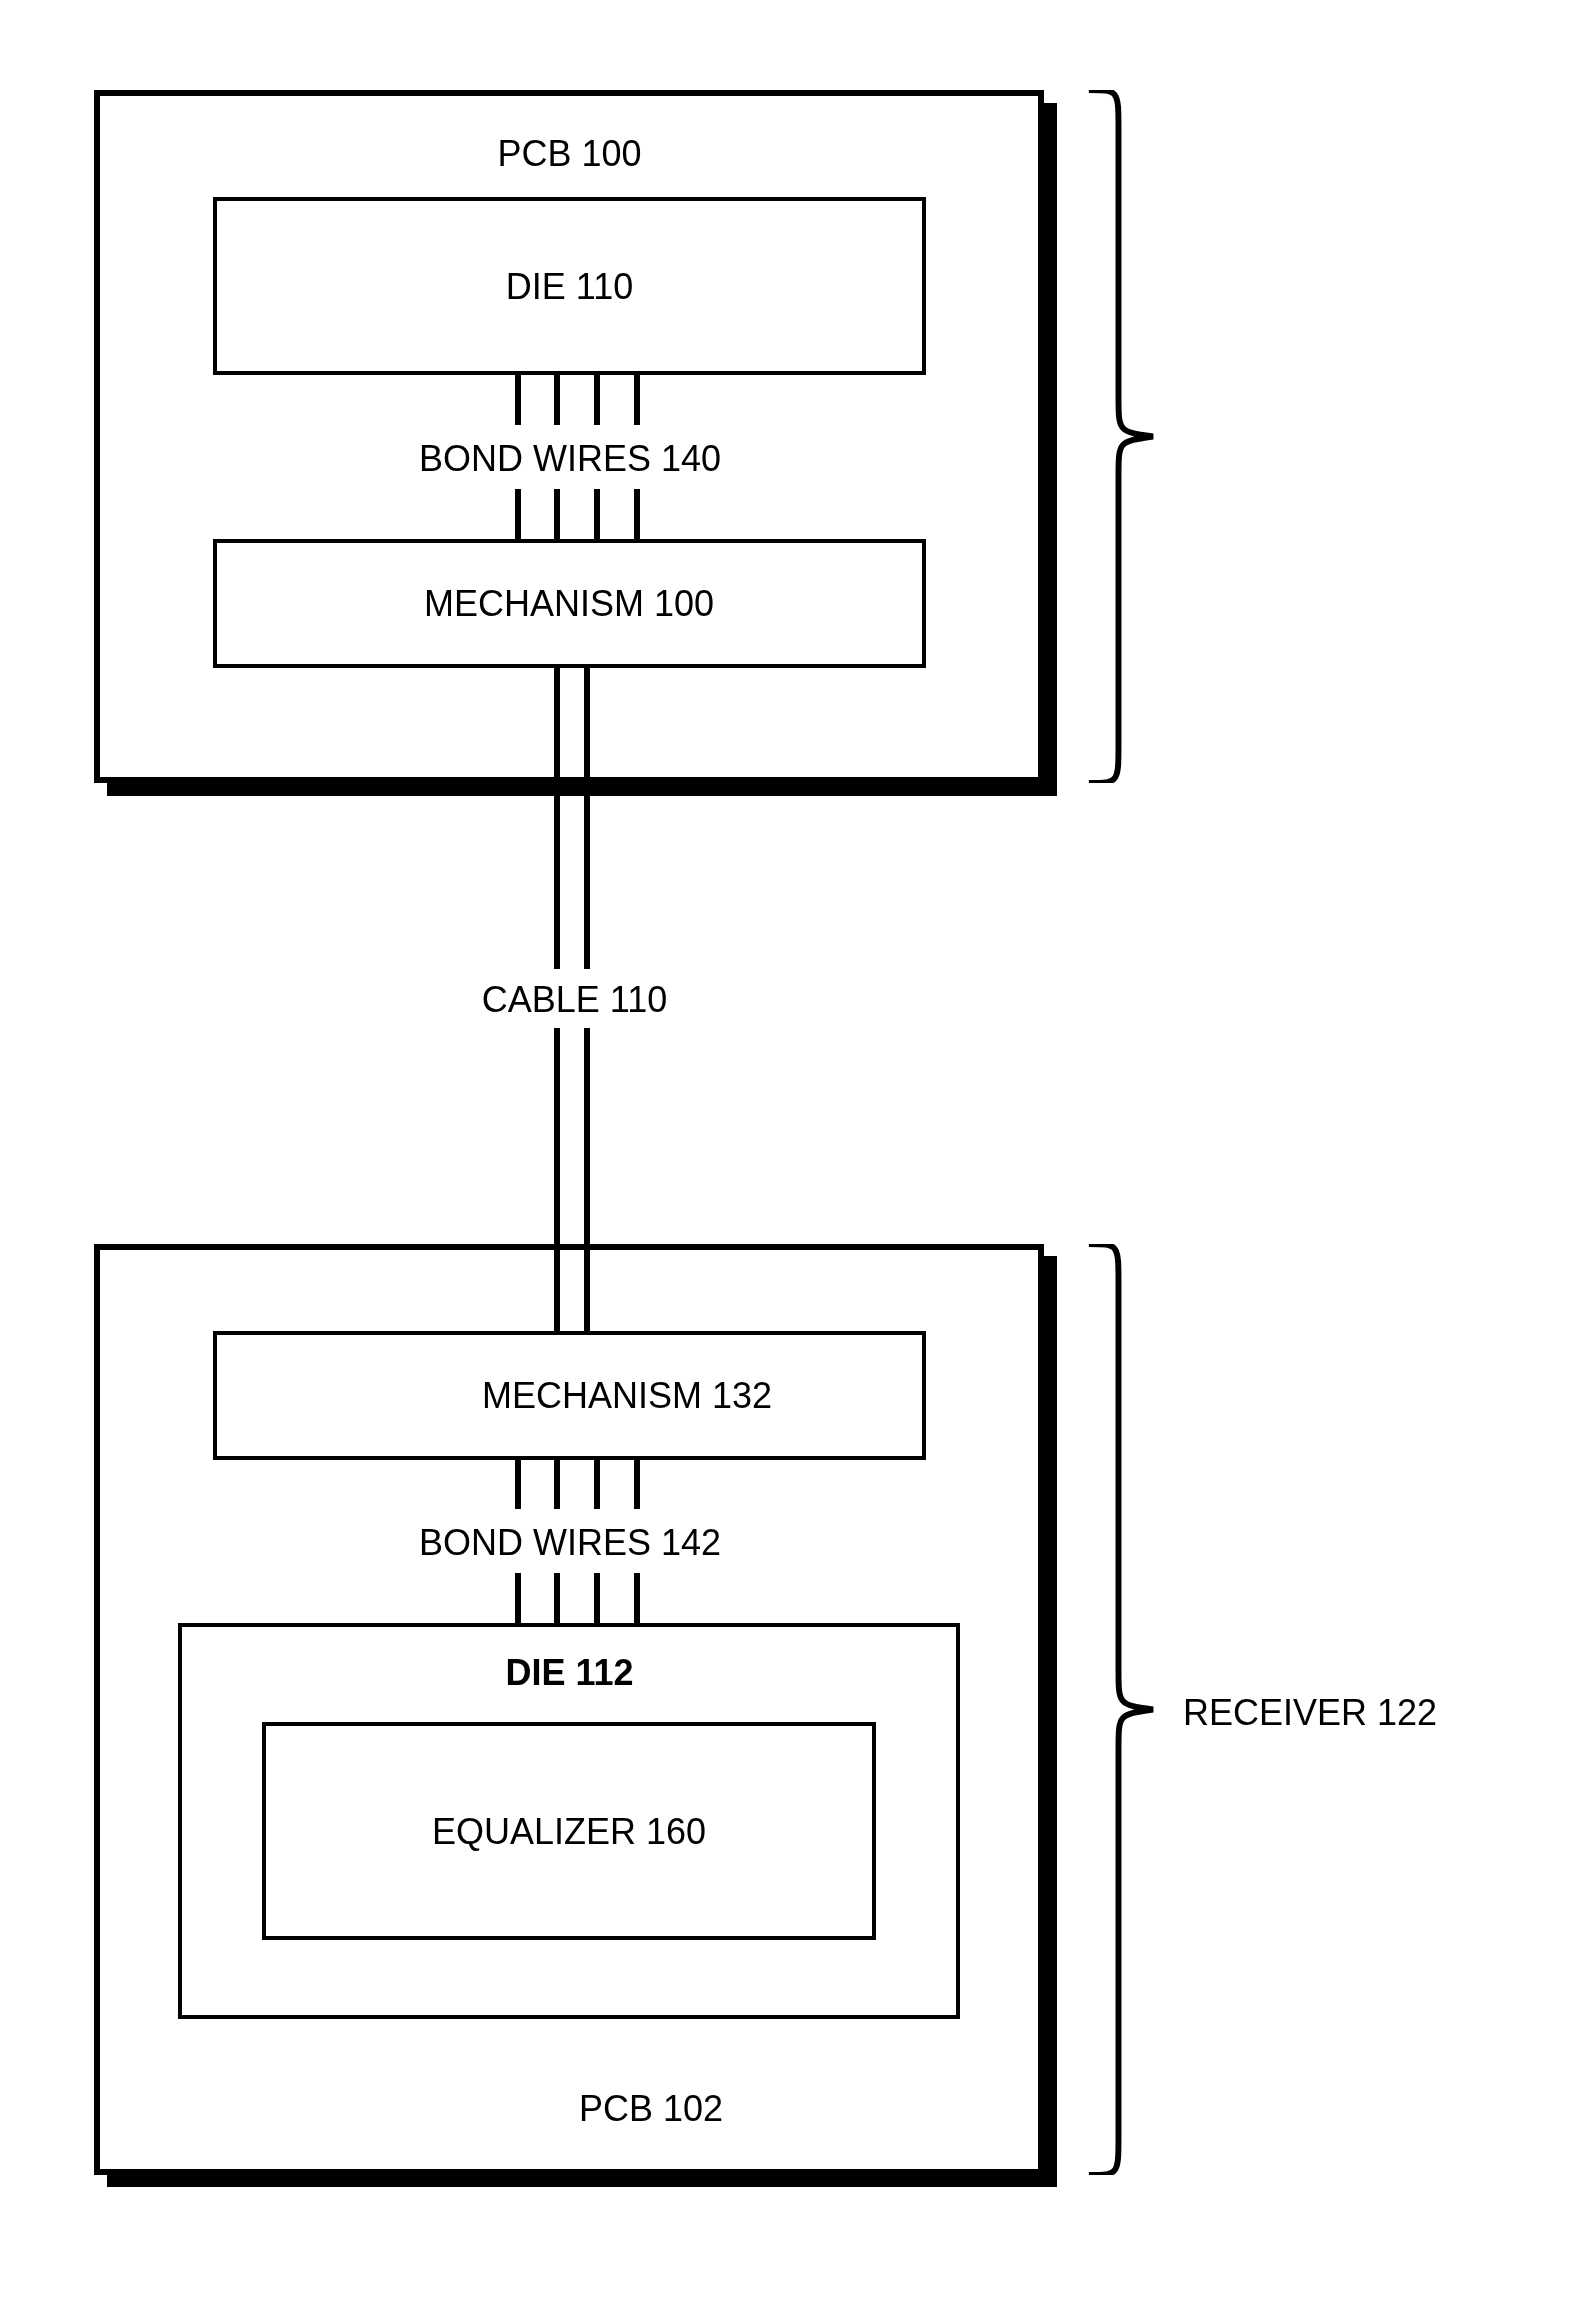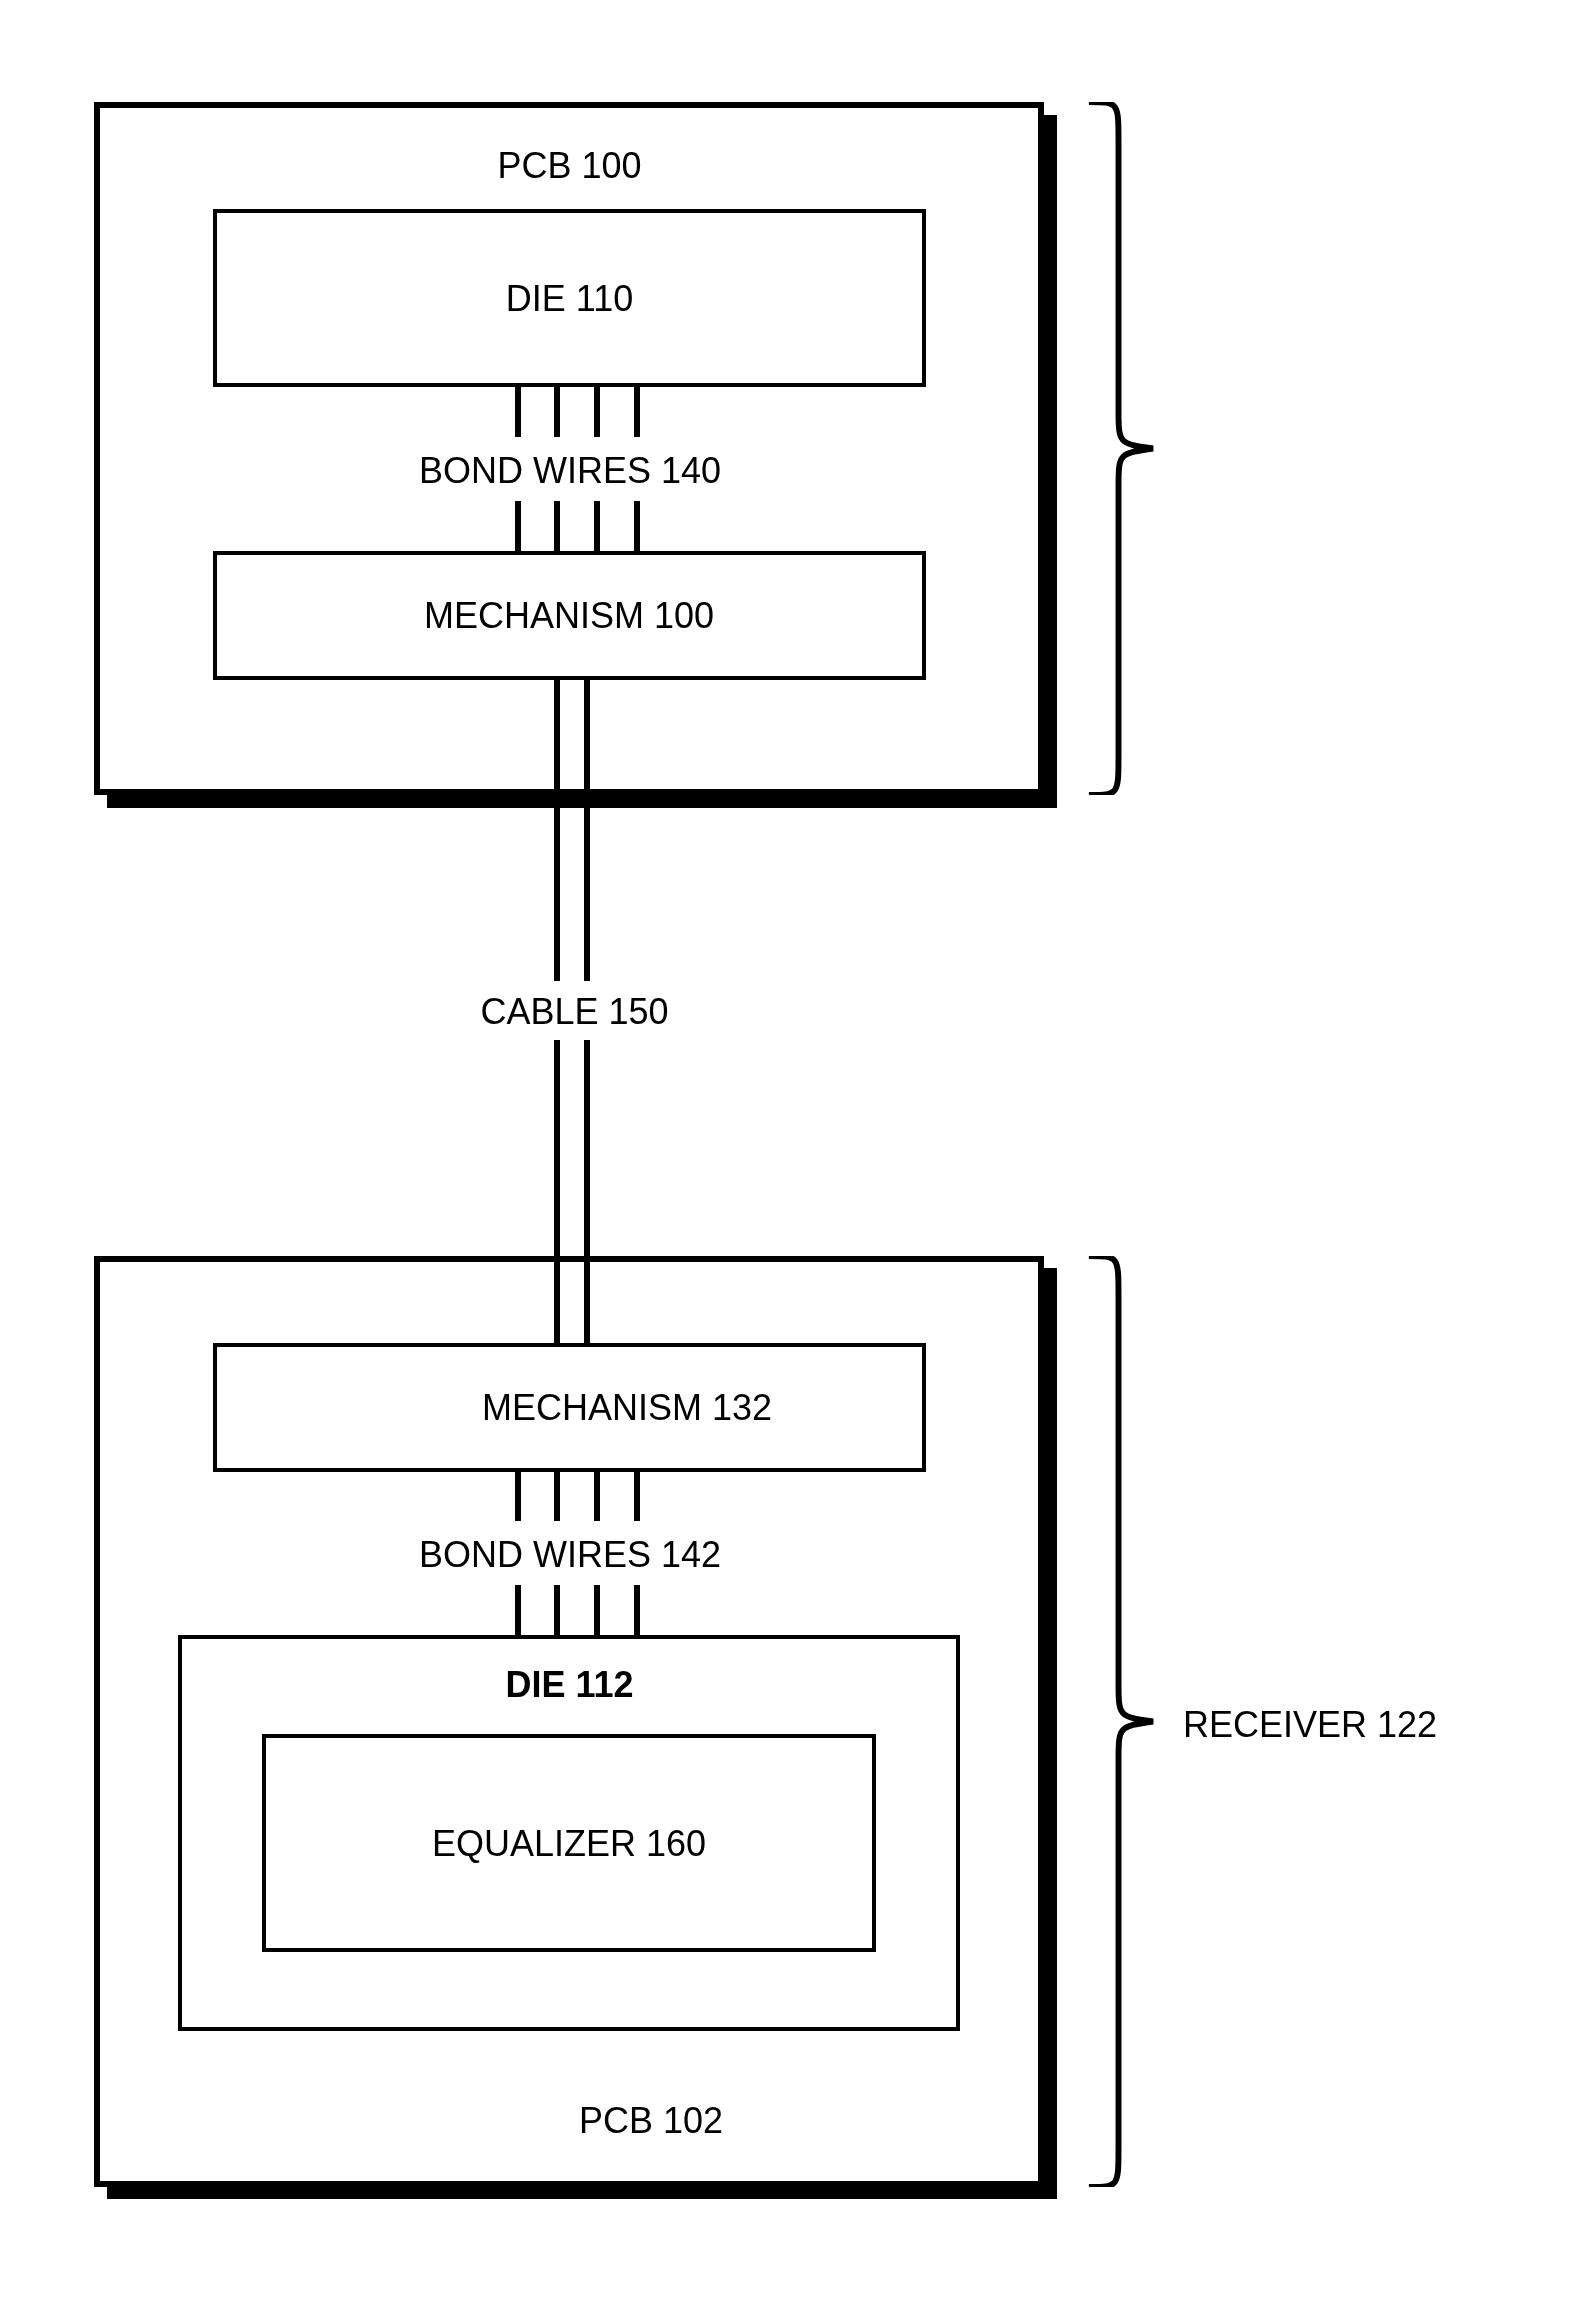--- a/index.html
+++ b/index.html
@@ -5,21 +5,21 @@
   * { box-sizing: border-box; margin: 0; padding: 0; }
   body {
     background: #fff;
     font-family: Arial, Helvetica, sans-serif;
     width: 1596px;
     height: 2298px;
     position: relative;
   }
   .canvas {
     position: absolute;
-    left: 0; top: 16px;
+    left: 0; top: 4px;
     width: 1596px;
     height: 1670px;
   }
   .pcb-box {
     position: absolute;
     border: 6px solid #000;
     background: #fff;
   }
   .pcb-shadow {
     position: absolute;
@@ -82,21 +82,21 @@
   <div class="label" style="left:366px; top:579px; width:406px;">MECHANISM 100</div>
 
   <svg class="brace" style="left:1079px; top:86px; height:693px;" viewBox="0 0 80 700" preserveAspectRatio="none">
     <path d="M 10 0 C 40 0 40 0 40 40 L 40 310 C 40 345 40 345 75 350 C 40 355 40 355 40 390 L 40 660 C 40 700 40 700 10 700" fill="none" stroke="#000" stroke-width="6"></path>
   </svg>
 
   <div class="cable-line" style="left:554px; top:663px; height:663px;"></div>
   <div class="cable-line" style="left:584px; top:663px; height:663px;"></div>
 
   <div style="position:absolute; left:455px; top:965px; width:327px; height:59px; background:#fff;"></div>
-  <div class="label" style="left:426px; top:975px; width:297px;">CABLE 150</div>
+  <div class="label" style="left:426px; top:975px; width:297px;">CABLE 110</div>
 
   <div class="pcb-shadow" style="left:107px; top:1252px; width:950px; height:931px;"></div>
 
   <div class="pcb-box" style="left:94px; top:1240px; width:950px; height:931px;"></div>
 
   <div class="cable-line" style="left:554px; top:1240px; height:87px;"></div>
   <div class="cable-line" style="left:584px; top:1240px; height:87px;"></div>
 
   <div class="inner-box" style="left:213px; top:1327px; width:713px; height:129px;"></div>
   <div class="label" style="left:366px; top:1371px; width:406px;text-align:right;">MECHANISM 132</div>

